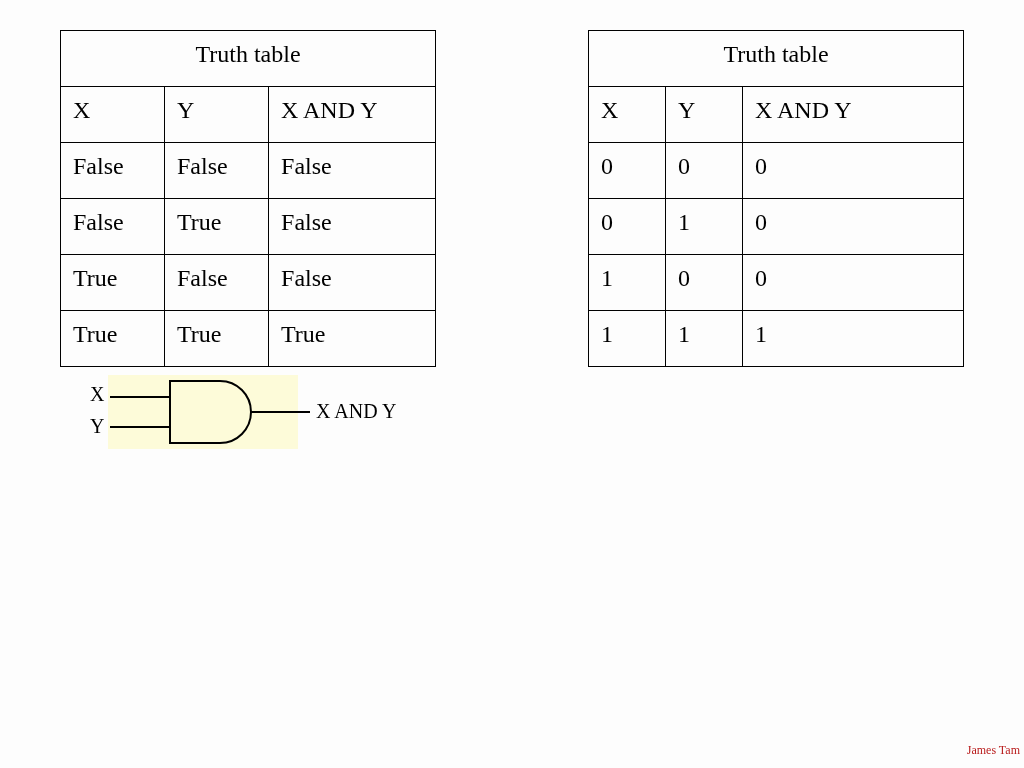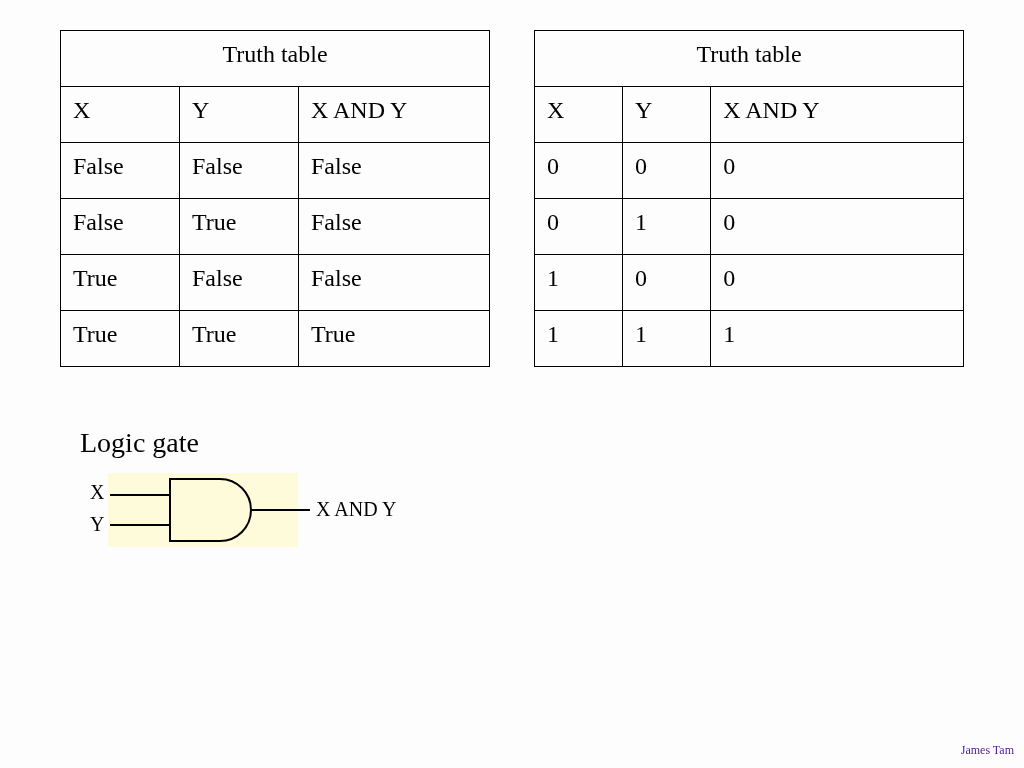--- a/index.html
+++ b/index.html
@@ -23,21 +23,21 @@
     text-decoration: underline;
     margin: 10px 0 30px 0;
   }
   .tables-row {
     display: flex;
     justify-content: space-between;
     gap: 40px;
   }
   table.truth {
     border-collapse: collapse;
-    width: 430px;
+    width: 376px;
     font-size: 24px;
   }
   table.truth td, table.truth th {
     border: 1.5px solid #000;
     padding: 10px 12px 18px 12px;
     text-align: left;
     font-weight: normal;
     height: 52px;
     vertical-align: top;
   }
@@ -51,24 +51,24 @@
     margin-left: 20px;
   }
   .gate-wrap {
     margin-left: 20px;
   }
   .gate-svg {
     display: block;
   }
   .footer {
     position: absolute;
-    right: 10px;
+    right: 4px;
     bottom: 10px;
     font-size: 12px;
-    color: #4c1d95;
+    color: #b91c1c;
   }
 </style>
 </head>
 <body>
 
 <div class="slide">
 
   <div class="tables-row">
 
     <table class="truth">
@@ -132,21 +132,20 @@
       <tr>
         <td>1</td>
         <td>1</td>
         <td>1</td>
       </tr>
     </tbody>
       </table>
 
   </div>
 
-  <div class="section-label">Logic gate</div>
 
   <div class="gate-wrap">
     <svg class="gate-svg" width="340" height="90" viewBox="0 0 340 90">
 
       <rect x="28" y="8" width="190" height="74" fill="#fdfbd9" stroke="none"></rect>
 
       <line x1="30" y1="30" x2="90" y2="30" stroke="#000" stroke-width="2"></line>
       <line x1="30" y1="60" x2="90" y2="60" stroke="#000" stroke-width="2"></line>
 
       <path d="M 90 14 L 140 14 A 31 31 0 0 1 140 76 L 90 76 Z" fill="#fdfbd9" stroke="#000" stroke-width="2"></path>

